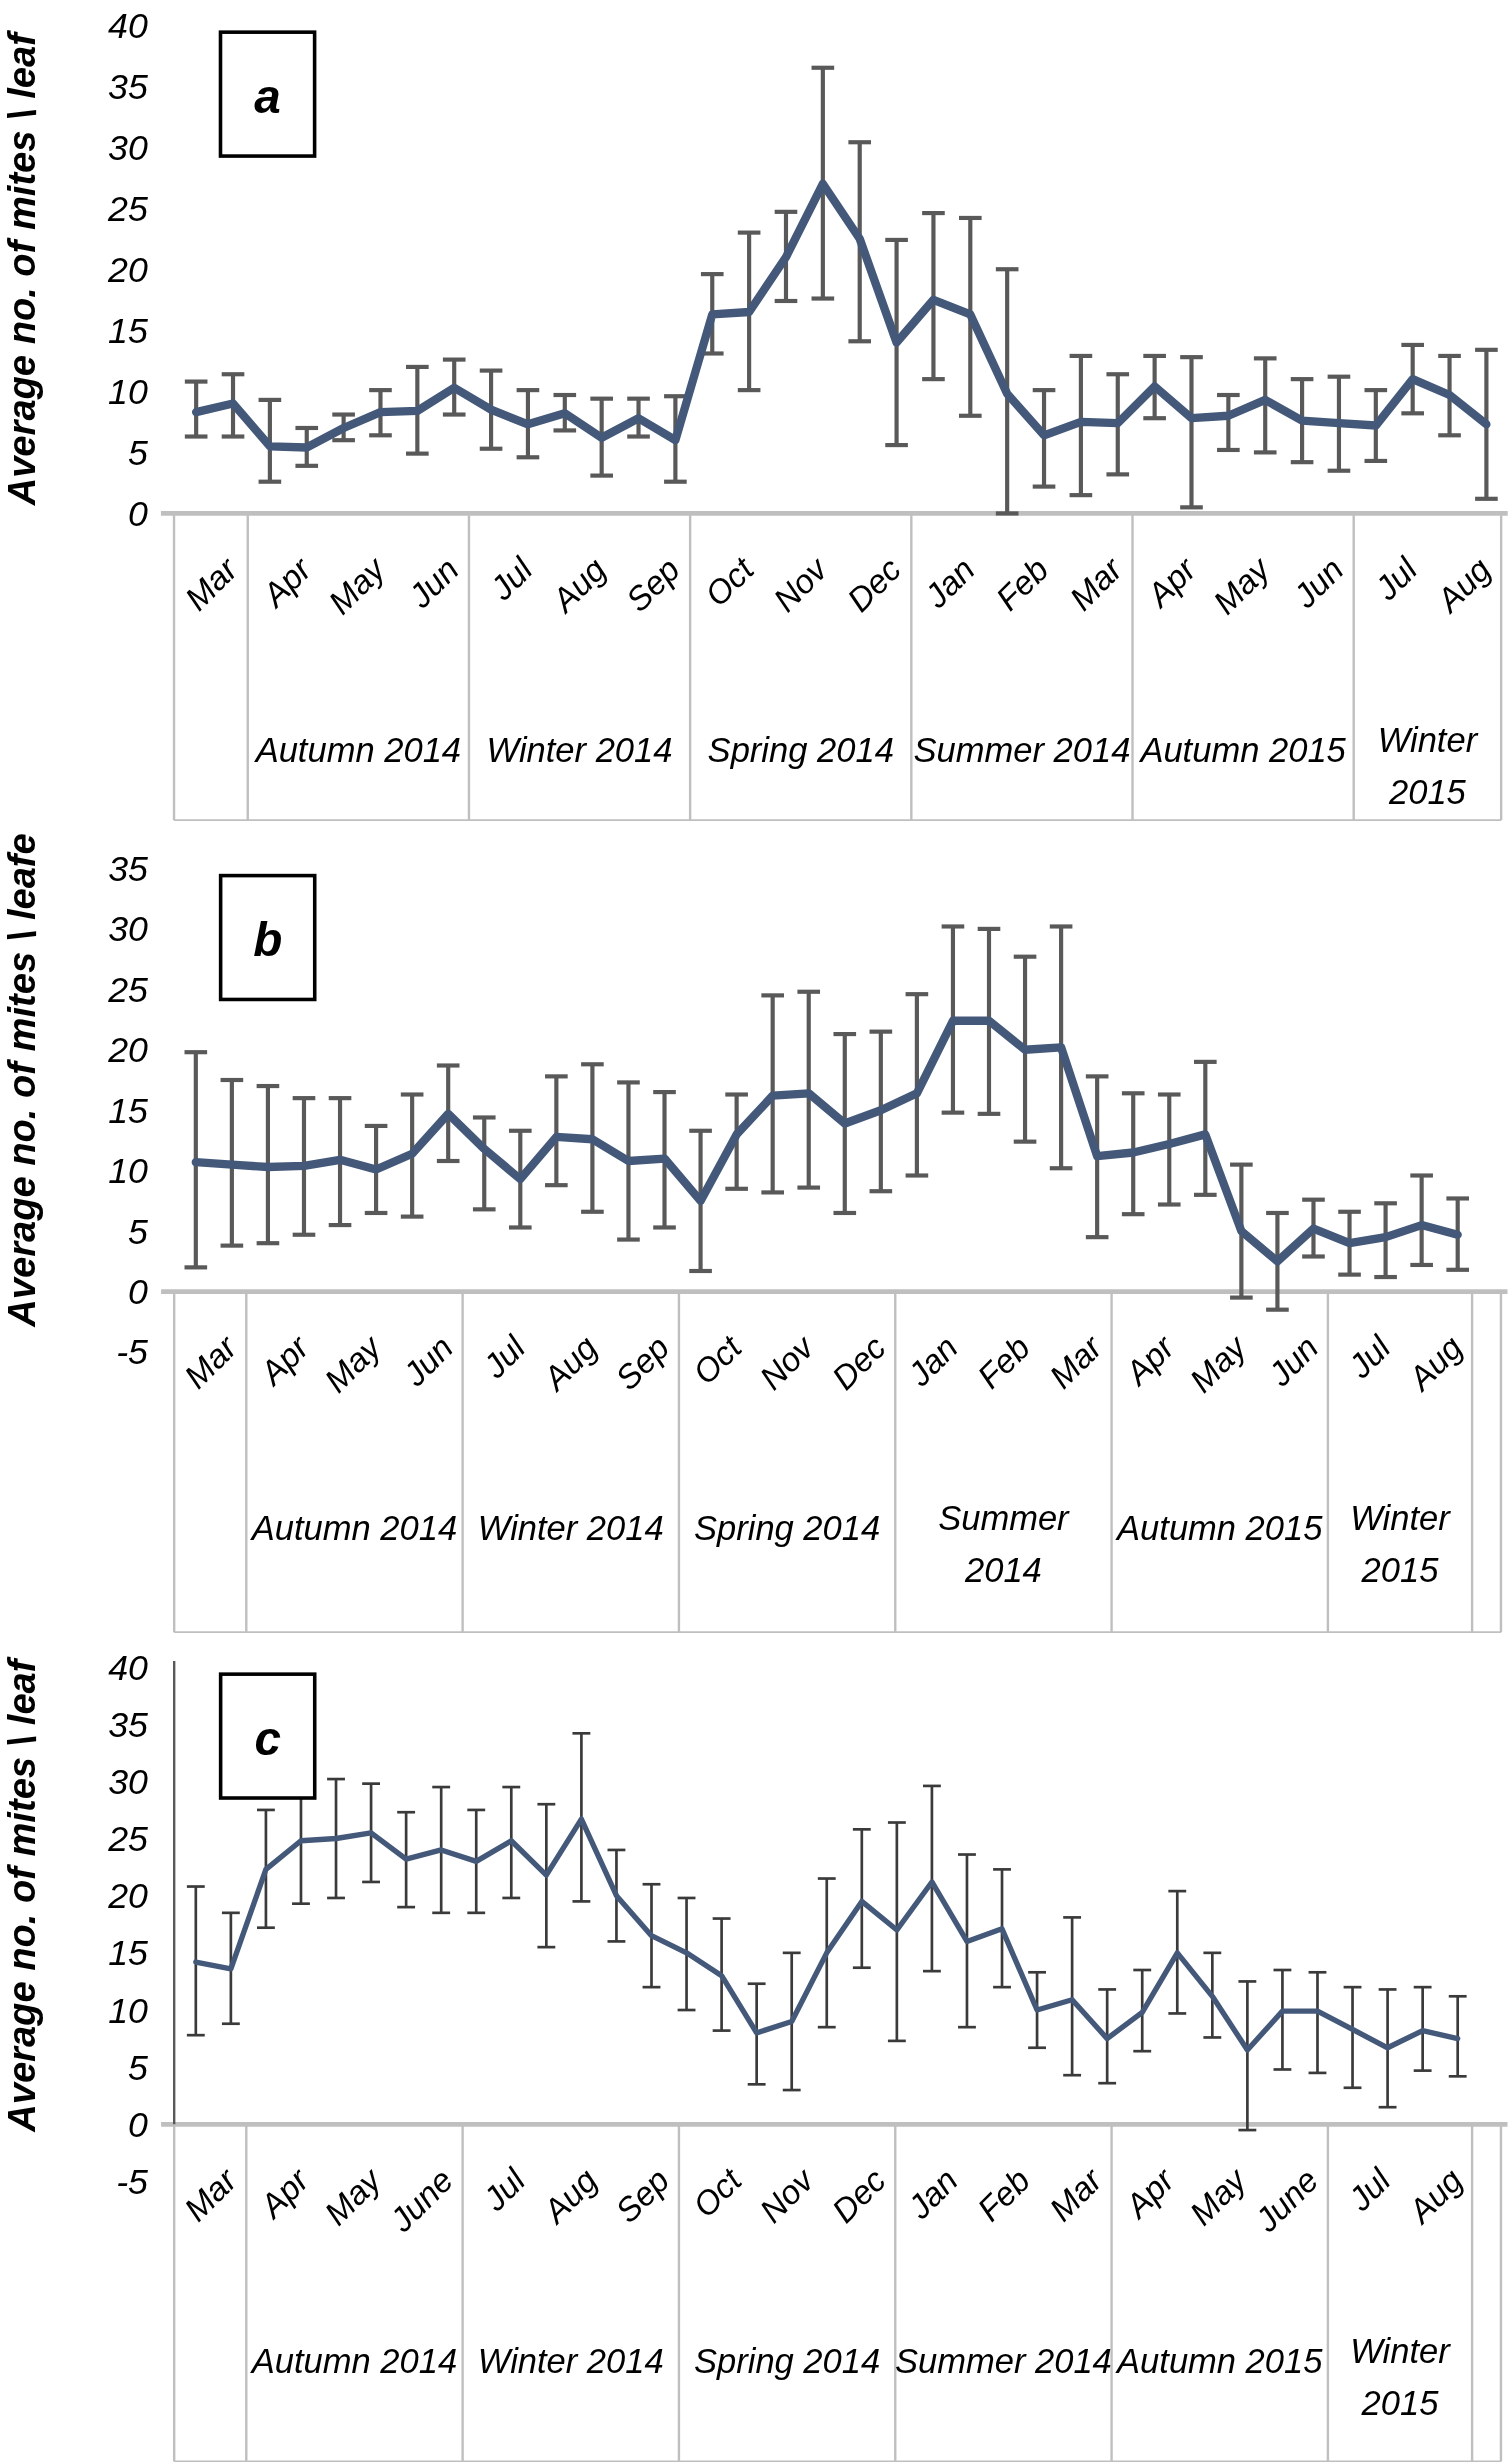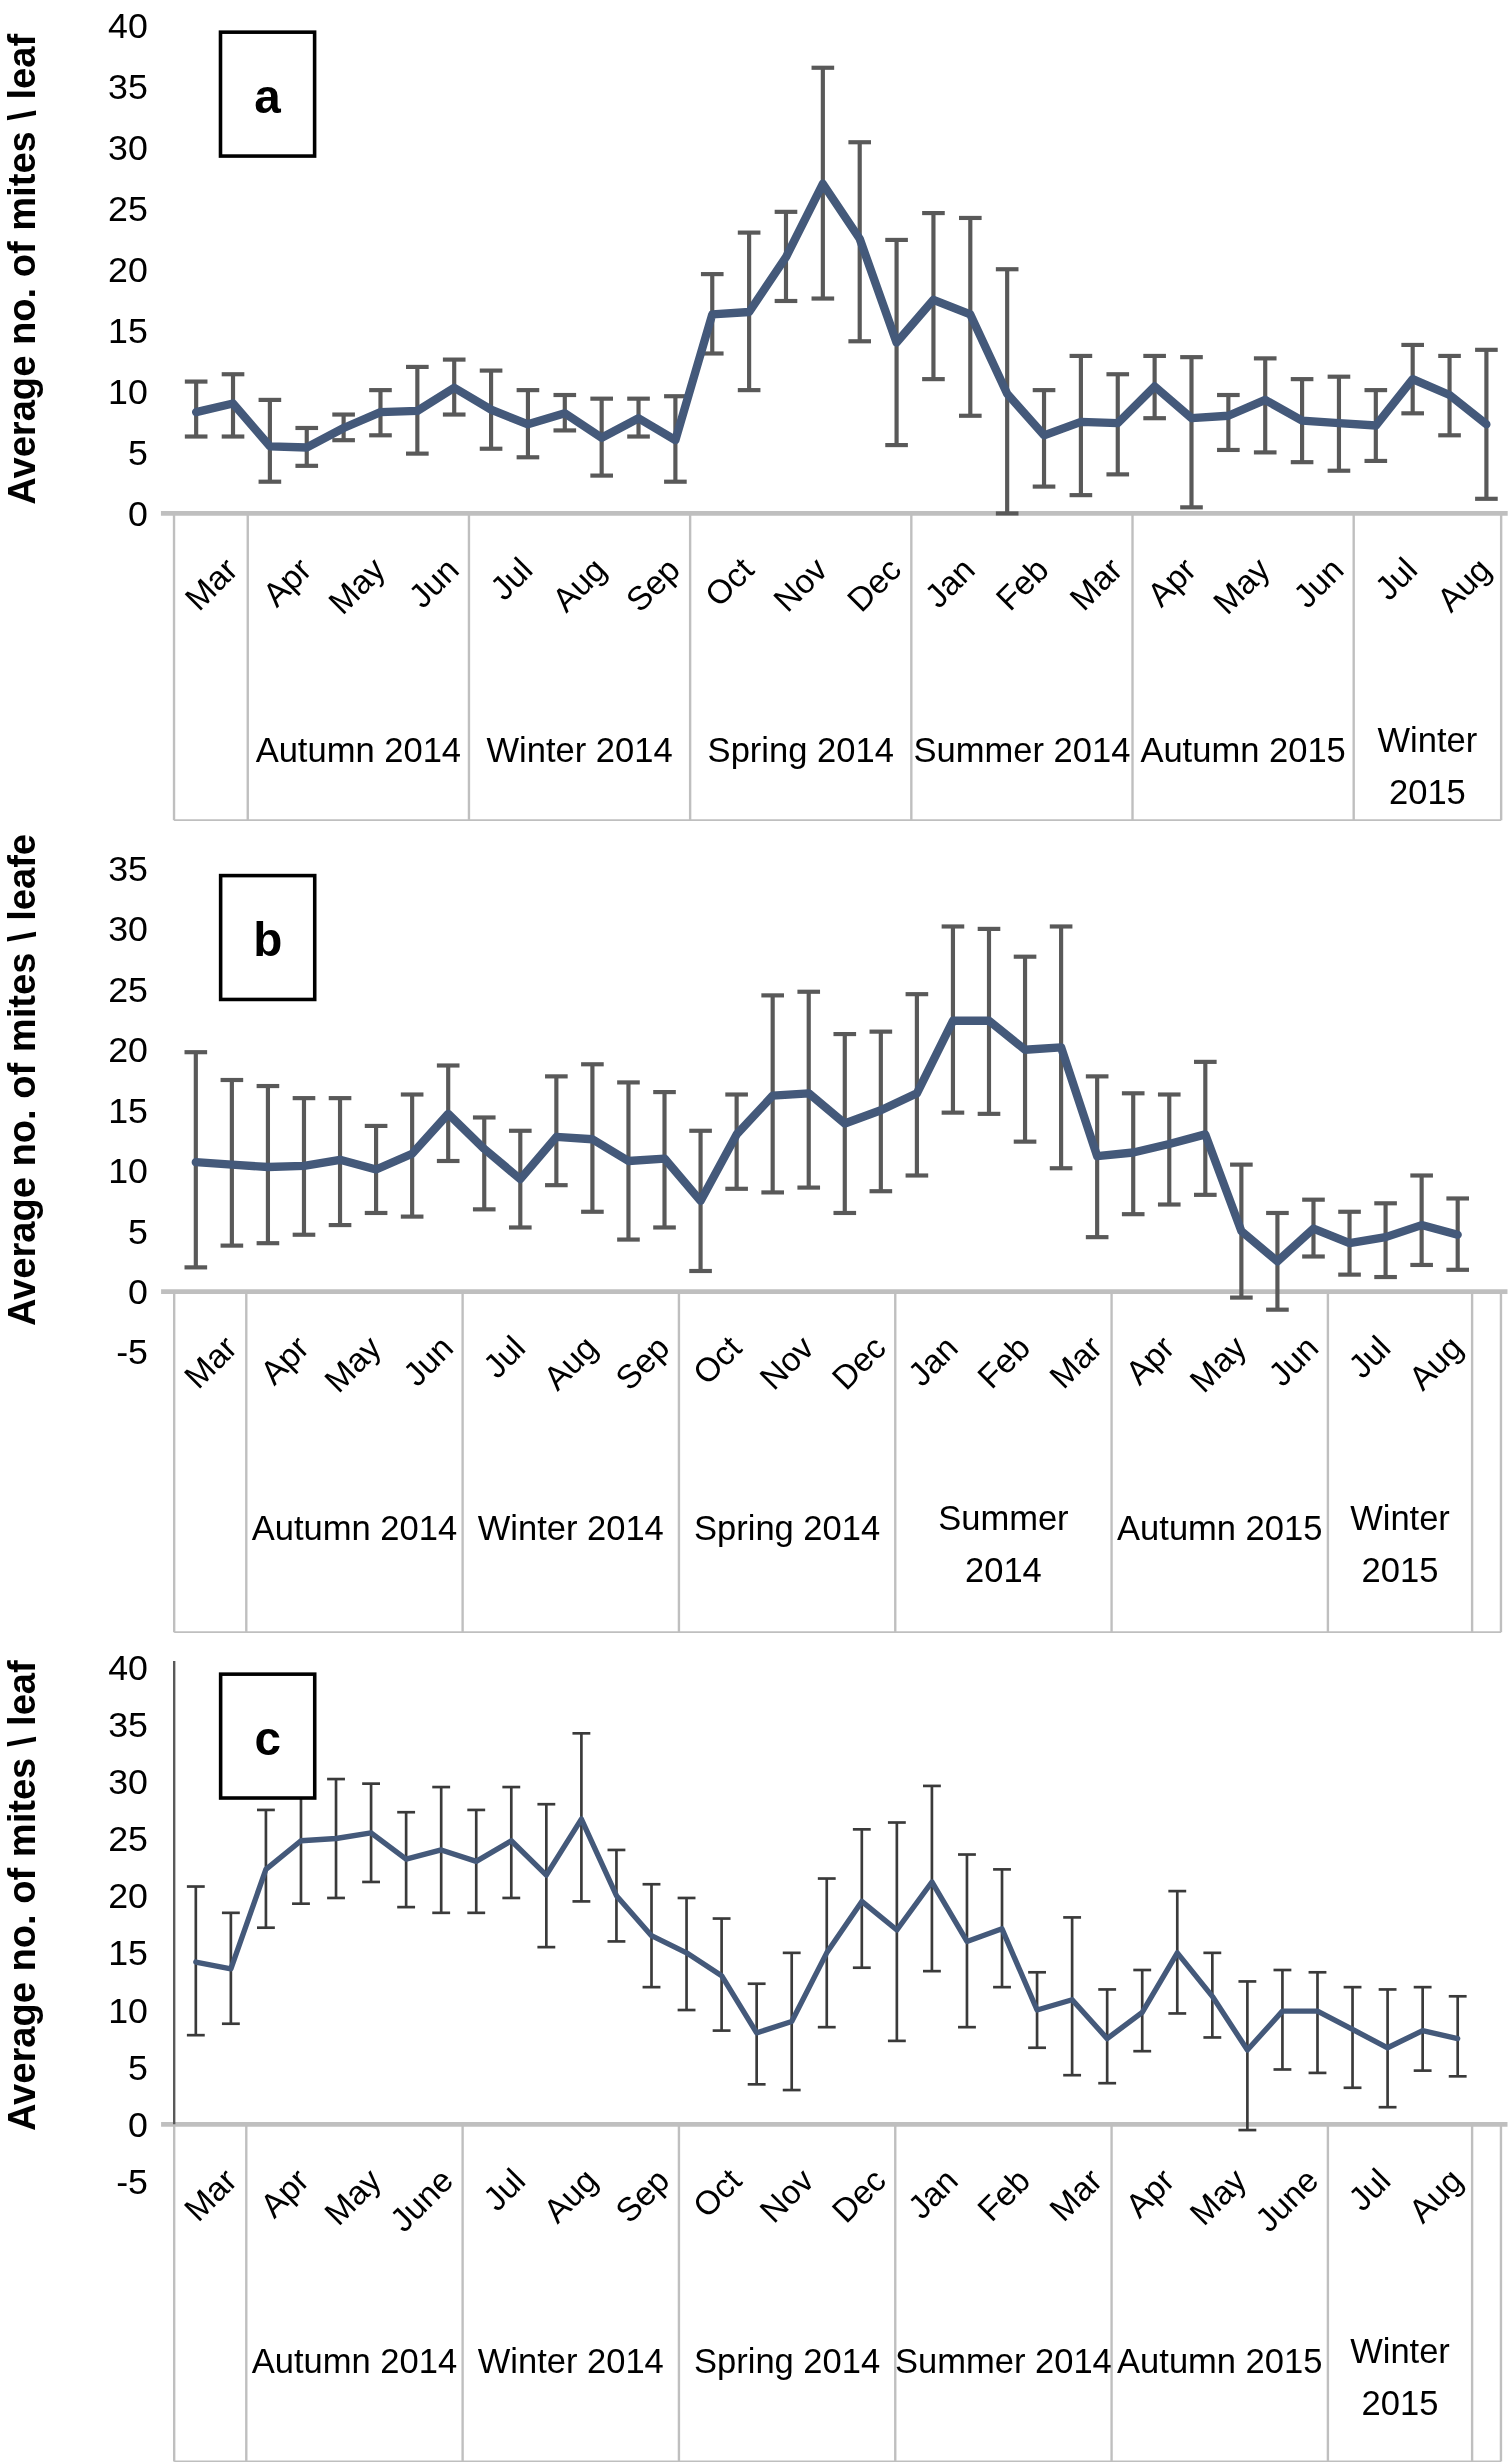--- a/index.html
+++ b/index.html
@@ -1,17 +1,17 @@
 <!DOCTYPE html>
 <html style="font-size:9.5px"><head>
 <meta charset="utf-8">
 <style>
   html,body{margin:0;padding:0;background:#ffffff;}
   .figure{position:relative;width:1509px;height:2462px;background:#ffffff;
-          font-family:"Liberation Sans", sans-serif;}
+          font-family:"Liberation Sans", sans-serif;font-style:italic;}
   .chart-block{display:block;}
   svg text{font-family:"Liberation Sans", sans-serif;}
 </style>
 </head>
 <body>
 
 <div class="figure">
   <svg id="chart-a" class="chart-block" width="1509" height="822" viewBox="0 0 2533 1380">
       <g stroke="#BFBFBF" fill="none">
         <line x1="270" y1="862" x2="2531" y2="862" stroke-width="8"></line>

